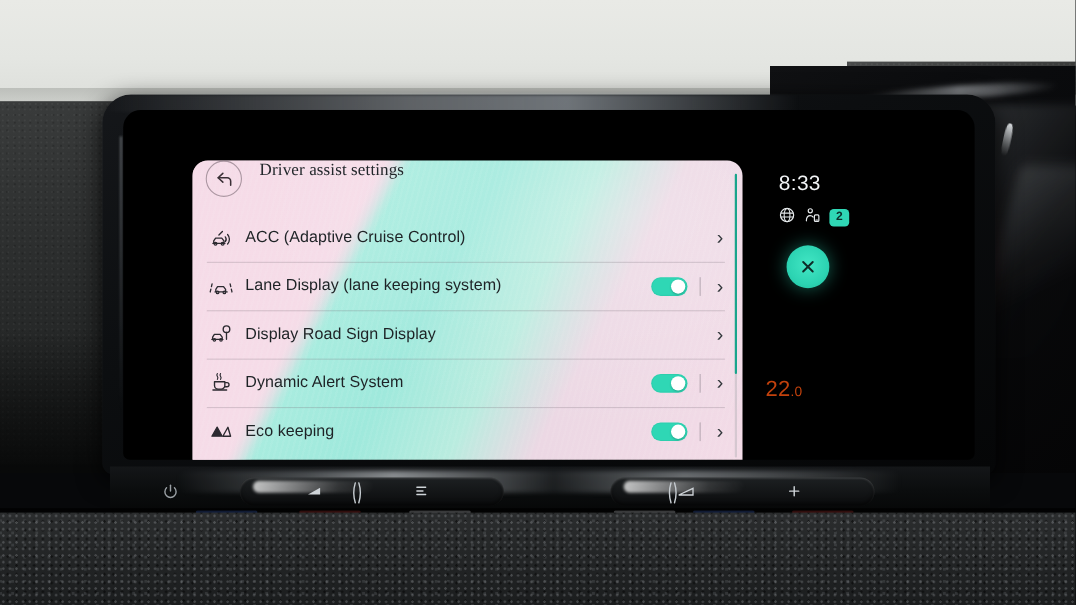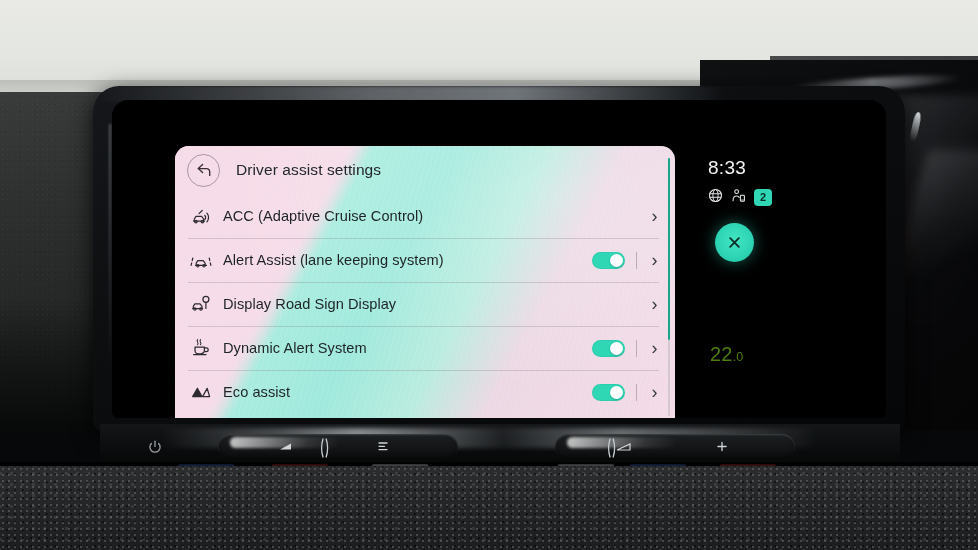--- a/index.html
+++ b/index.html
@@ -73,21 +73,21 @@
          #b9ecdf 58%,
          #ecd8e4 70%, #f3dbe7 100%);}
   .panel-sheen{position:absolute;inset:0;pointer-events:none;
      background:
        repeating-linear-gradient(105deg,rgba(255,255,255,.05) 0 2px,rgba(255,255,255,0) 2px 5px),
        radial-gradient(ellipse at 78% 18%,rgba(255,255,255,.22),rgba(255,255,255,0) 62%);}
   .panel-diag{position:absolute;inset:0;pointer-events:none;
      background:linear-gradient(118deg,rgba(246,220,232,.92) 0 27%,rgba(246,220,232,0) 31%);}
 
   
-  .hdr{position:absolute;left:0;top:0;width:100%;height:48px;display:flex;align-items:center;}
+  .hdr{position:absolute;left:0;top:0;width:100%;height:48px;display:flex;font-family:Liberation Serif, serif;}
   .back-btn{width:31px;height:31px;margin-left:12px;border-radius:50%;
      border:1.4px solid rgba(70,55,65,.42);display:flex;align-items:center;justify-content:center;}
   .hdr-title{margin-left:16px;font-size:15.5px;color:#23282c;letter-spacing:.1px;}
 
   
   .rows{position:absolute;left:0;top:48px;right:0;bottom:0;}
   .row{position:relative;height:44px;display:flex;align-items:center;padding-left:13px;}
   .row + .row:before{content:"";position:absolute;left:13px;right:16px;top:0;height:1px;
      background:rgba(120,110,118,.26);}
   .row-icon{width:26px;height:22px;display:flex;align-items:center;justify-content:center;flex:0 0 auto;}
@@ -108,21 +108,21 @@
   
   .status{position:absolute;left:580px;top:0;width:194px;height:100%;color:#fff;}
   .clock{position:absolute;left:16px;top:57px;font-size:19px;color:#f2f4f6;letter-spacing:.3px;}
   .status-icons{position:absolute;left:16px;top:88px;display:flex;align-items:center;gap:8px;}
   .badge{background:#2fd7b5;color:#0c2e2a;font-size:11px;font-weight:bold;border-radius:4px;
      padding:1.5px 6px;line-height:1.25;}
   .close-btn{position:absolute;left:23px;top:123px;width:39px;height:39px;border-radius:50%;
      background:radial-gradient(circle at 50% 45%,#42e6c4 0%,#2cd3b2 62%,#1fb998 100%);
      display:flex;align-items:center;justify-content:center;
      box-shadow:0 0 16px rgba(47,215,181,.45);}
-  .temp{position:absolute;left:18px;top:243px;color:#4d7c0f;font-size:20px;letter-spacing:.2px;}
+  .temp{position:absolute;left:4px;top:243px;color:#c2410c;font-size:20px;letter-spacing:.2px;}
   .temp .dec{font-size:12.5px;}
 
   
   .ctrlbar{position:absolute;left:100px;top:424px;width:800px;height:48px;
      background:linear-gradient(180deg,#141618 0%,#0b0d0e 45%,#040505 100%);
      border-radius:0 0 8px 8px;}
   .ctrl-sheen{position:absolute;left:60px;top:4px;width:660px;height:20px;
      background:linear-gradient(90deg,rgba(255,255,255,0),rgba(205,212,218,.30) 18%,rgba(235,240,244,.55) 30%,rgba(140,147,153,.12) 52%,rgba(225,231,236,.42) 70%,rgba(255,255,255,0));
      filter:blur(2px);border-radius:8px;}
   .slider-slot{position:absolute;top:10px;height:26px;border-radius:13px;
@@ -211,21 +211,21 @@
 
         <div class="row">
           <span class="row-icon">
             <svg width="24" height="17" viewBox="0 0 24 17">
               <path d="M6.5 13.4 h11 M7.2 13.4 v-2.3 l1.6-2.5 h5.4 l1.9 2.5 v2.3" fill="none" stroke="#2c2a30" stroke-width="1.2" stroke-linecap="round" stroke-linejoin="round"></path>
               <circle cx="8.8" cy="13.8" r="1.2" fill="none" stroke="#2c2a30" stroke-width="1.05"></circle>
               <circle cx="15.0" cy="13.8" r="1.2" fill="none" stroke="#2c2a30" stroke-width="1.05"></circle>
               <path d="M3.8 6.0 L2.0 14.0 M20.2 6.0 L22.0 14.0" fill="none" stroke="#2c2a30" stroke-width="1.2" stroke-linecap="round" stroke-dasharray="2.6 2.4"></path>
             </svg>
           </span>
-          <span class="row-label">Alert Assist (lane keeping system)</span>
+          <span class="row-label">Lane Display (lane keeping system)</span>
           <span class="row-right">
             <span class="toggle">
               <span class="knob"></span>
             </span>
             <span class="divider"></span>
             <span class="chev" style="font-size:18px;color:#33383c;">›</span>
           </span>
         </div>
 
         <div class="row">
@@ -264,21 +264,21 @@
           </span>
         </div>
 
         <div class="row">
           <span class="row-icon">
             <svg width="22" height="17" viewBox="0 0 22 17">
               <path d="M2.6 12.6 L7.4 4.2 L12.0 12.6 Z" fill="#2c2a30" stroke="#2c2a30" stroke-width="1.1" stroke-linejoin="round"></path>
               <path d="M12.6 12.6 L17.2 4.4 L19.6 12.6 Z" fill="none" stroke="#2c2a30" stroke-width="1.25" stroke-linejoin="round"></path>
             </svg>
           </span>
-          <span class="row-label">Eco assist</span>
+          <span class="row-label">Eco keeping</span>
           <span class="row-right">
             <span class="toggle">
               <span class="knob"></span>
             </span>
             <span class="divider"></span>
             <span class="chev" style="font-size:18px;color:#33383c;">›</span>
           </span>
         </div>
 
       </div>

